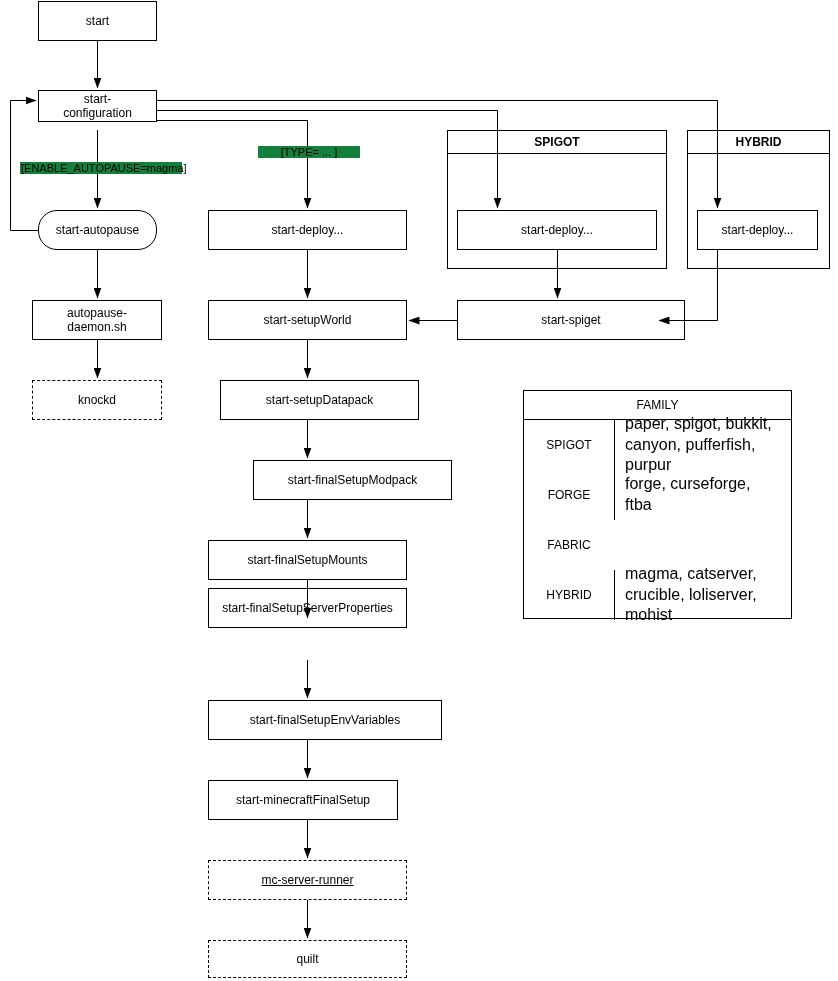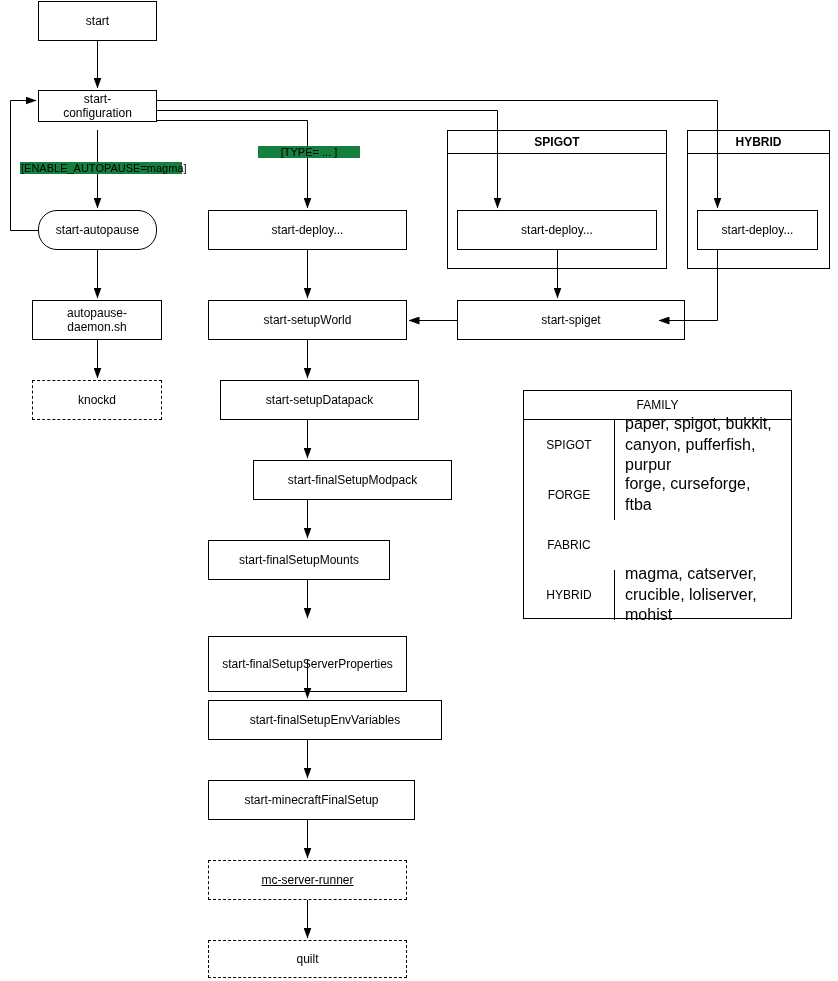--- a/index.html
+++ b/index.html
@@ -66,24 +66,24 @@
 
   <div class="node" style="left:208px;top:210px;width:199px;height:40px;">start-deploy...</div>
   <div class="node" style="left:457px;top:210px;width:200px;height:40px;">start-deploy...</div>
   <div class="node" style="left:697px;top:210px;width:121px;height:40px;">start-deploy...</div>
 
   <div class="node" style="left:208px;top:300px;width:199px;height:40px;">start-setupWorld</div>
   <div class="node" style="left:457px;top:300px;width:228px;height:40px;">start-spiget</div>
 
   <div class="node" style="left:208px;top:380px;width:199px;height:40px;margin-left:12px;">start-setupDatapack</div>
   <div class="node" style="left:208px;top:460px;width:199px;height:40px;margin-left:45px;">start-finalSetupModpack</div>
-  <div class="node" style="left:208px;top:540px;width:182px;height:40px;">start-finalSetupMounts</div>
-  <div class="node" style="left:208px;top:636px;width:199px;height:56px;">start-finalSetupServerProperties</div>
+  <div class="node" style="left:208px;top:540px;width:199px;height:40px;">start-finalSetupMounts</div>
+  <div class="node" style="left:208px;top:588px;width:199px;height:40px;">start-finalSetupServerProperties</div>
   <div class="node" style="left:208px;top:700px;width:234px;height:40px;">start-finalSetupEnvVariables</div>
-  <div class="node" style="left:208px;top:780px;width:207px;height:40px;">start-minecraftFinalSetup</div>
+  <div class="node" style="left:208px;top:780px;width:190px;height:40px;">start-minecraftFinalSetup</div>
   <div class="node dashed" style="left:208px;top:860px;width:199px;height:40px;text-decoration:underline;">mc-server-runner</div>
   <div class="node dashed" style="left:208px;top:940px;width:199px;height:38px;">quilt</div>
 
   <div class="edge-label" style="left:20px;top:162px;width:160px;">[ENABLE_AUTOPAUSE=magma]</div>
   <div class="edge-label" style="left:258px;top:146px;width:100px;">[TYPE= ... ]</div>
 
   <div class="family-table">
     <div class="family-header">FAMILY</div>
     <div class="family-row">
       <div class="family-cell-left">SPIGOT</div>

